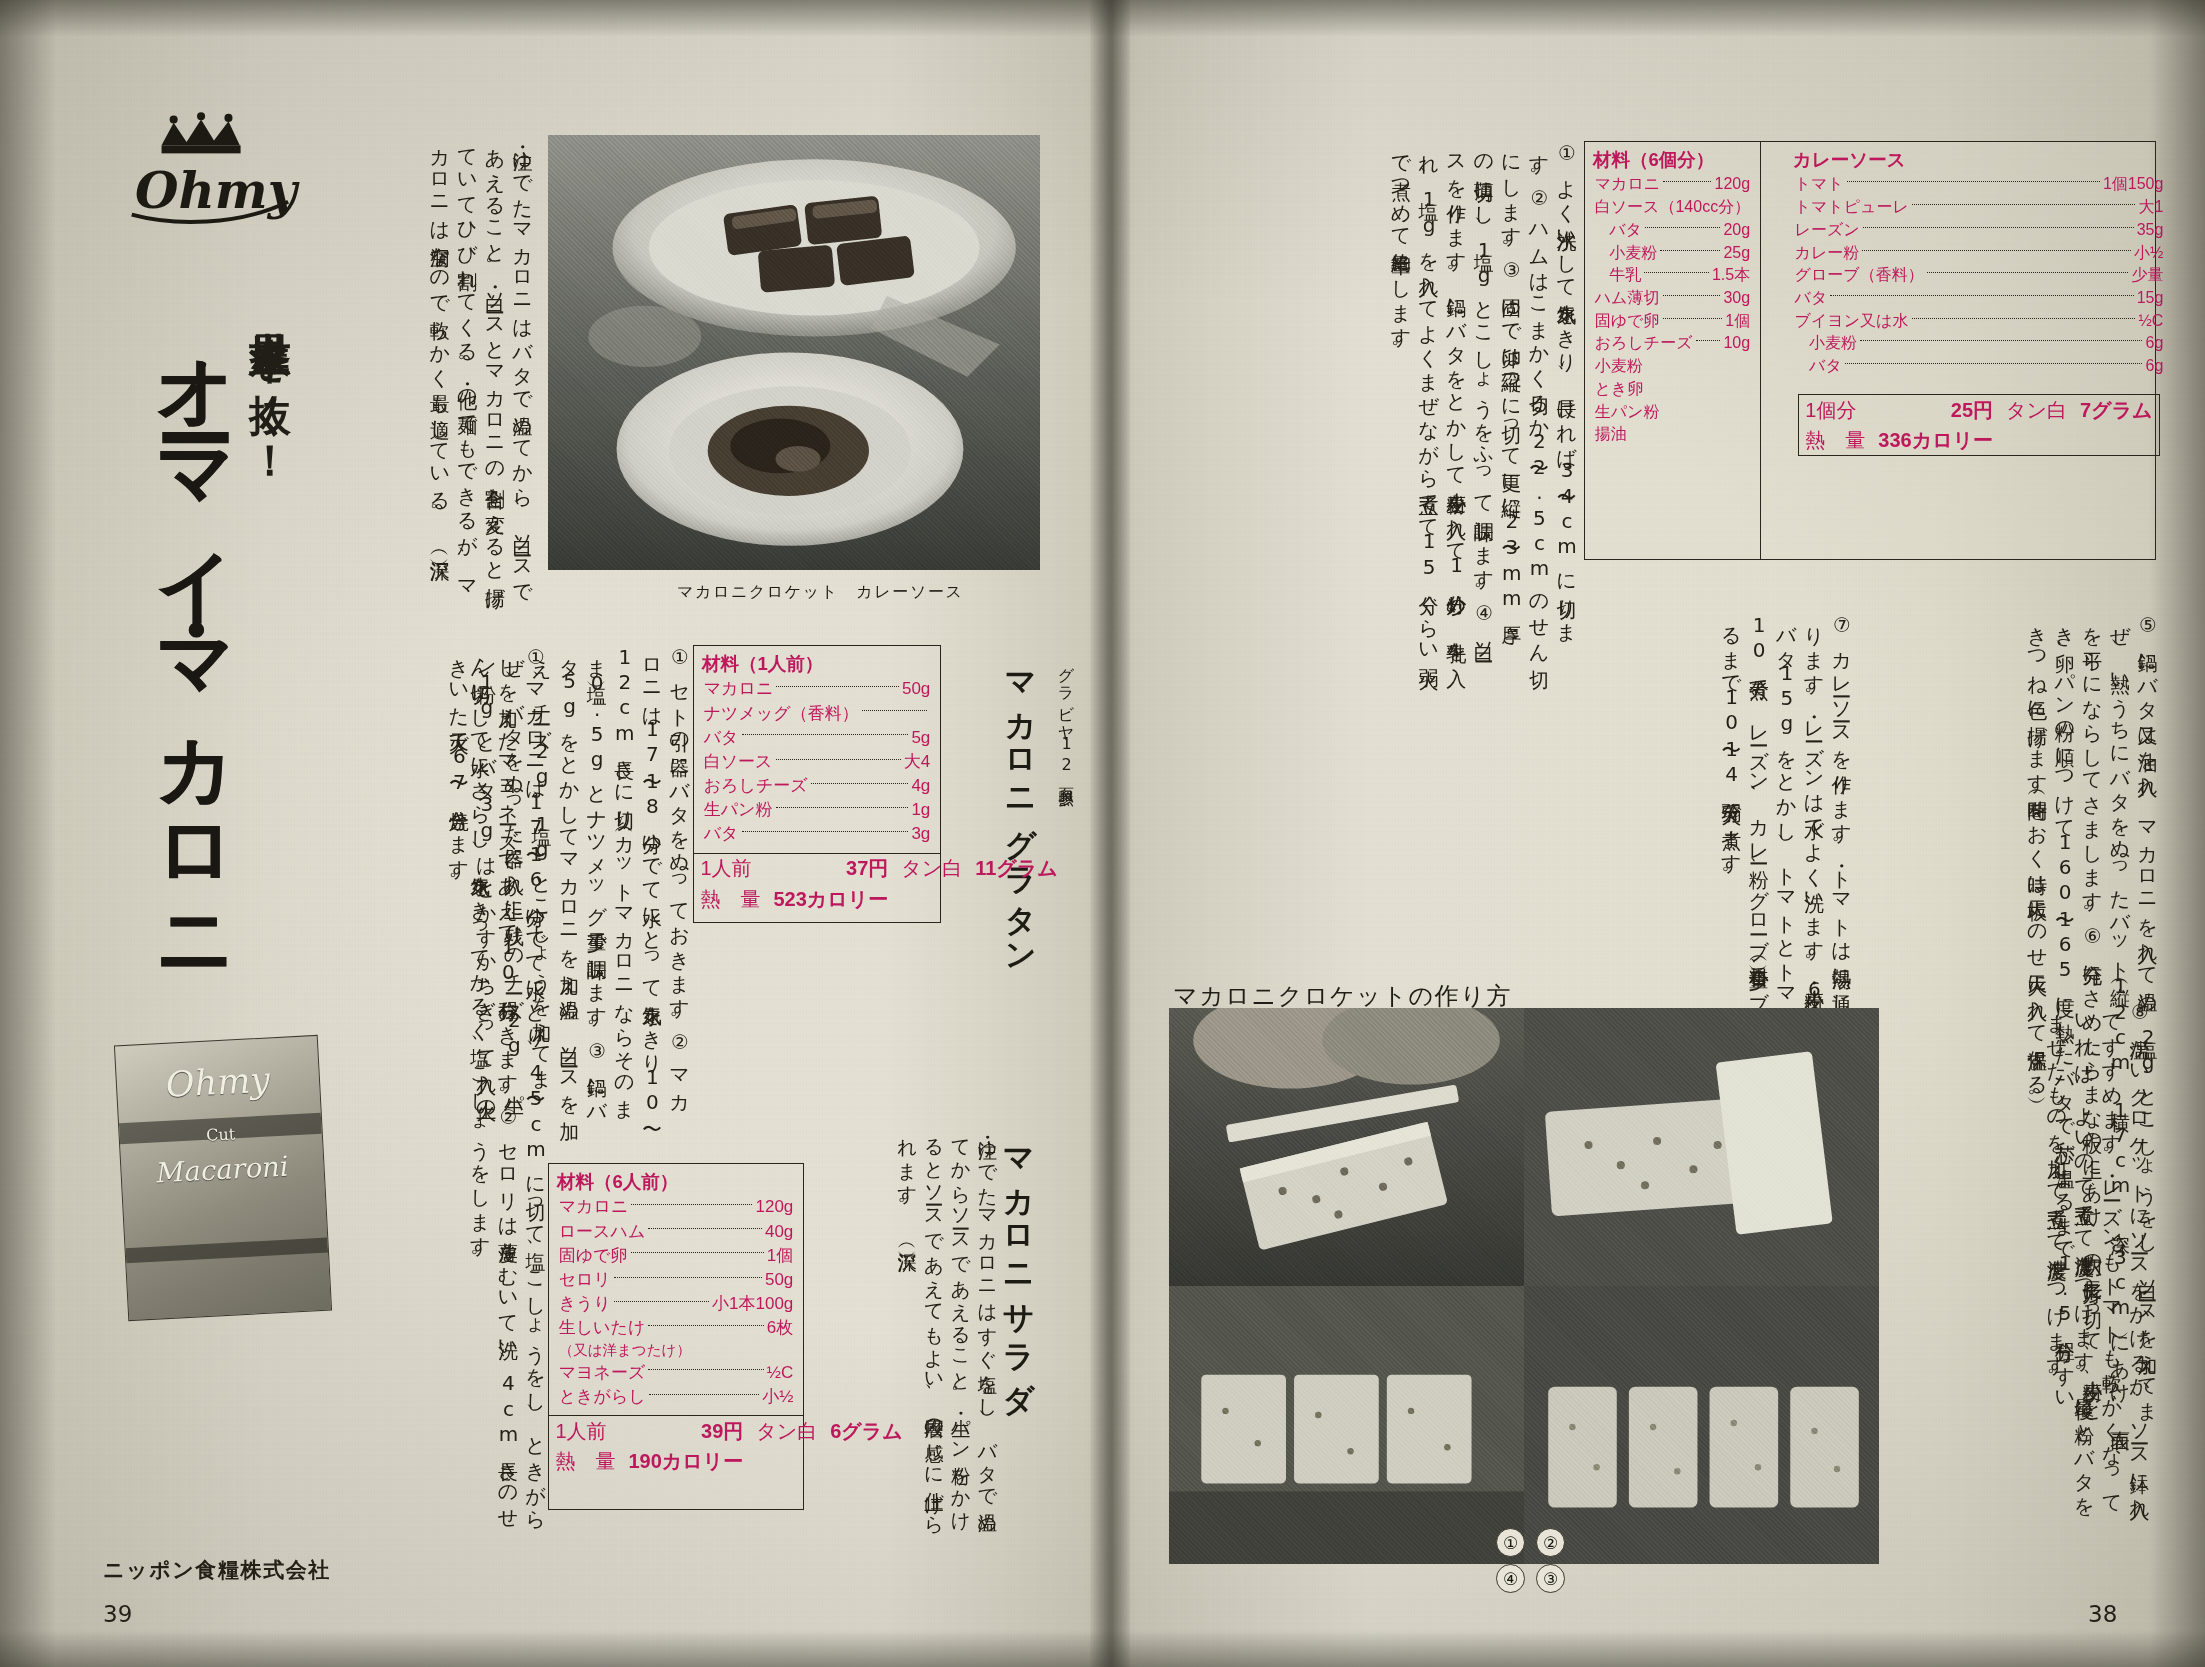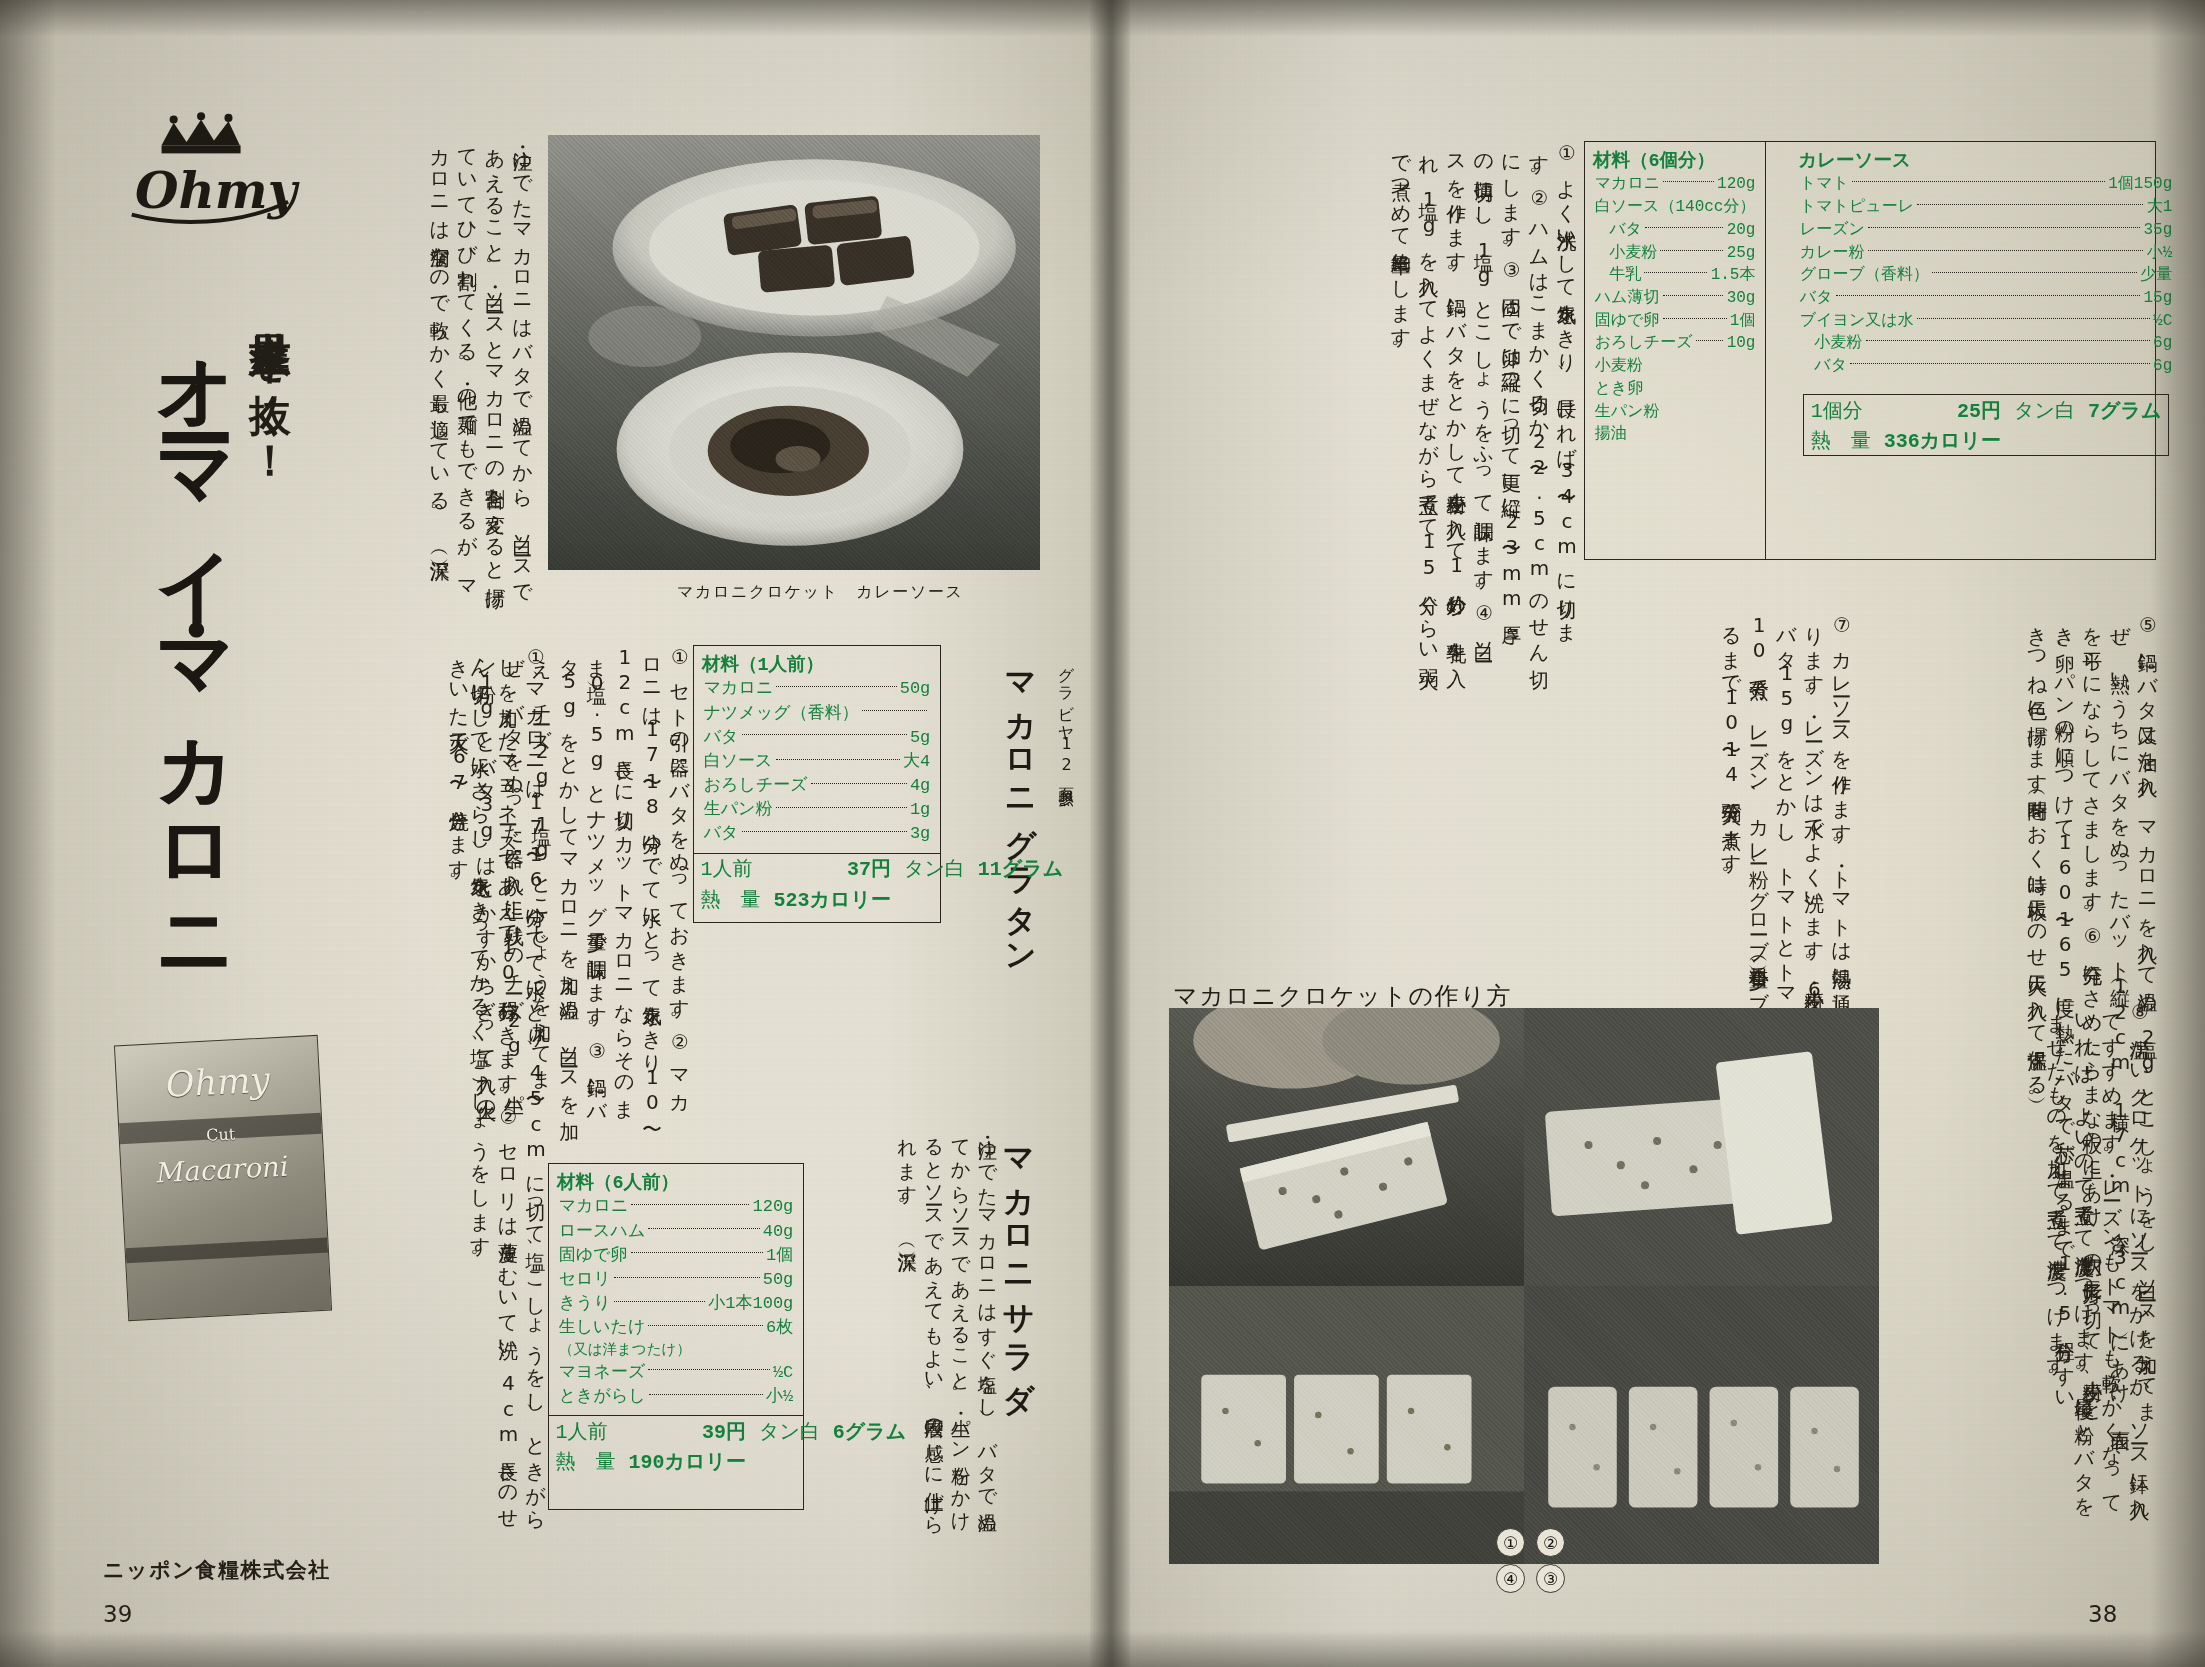--- a/index.html
+++ b/index.html
@@ -118,22 +118,22 @@
     color: #201d16;
     font-family: "DejaVu Sans", sans-serif;
     letter-spacing: 1.6px;
   }
 
   
   .tbl {
     position: absolute;
     border: 1.6px solid #2a261d;
     background: rgba(226,222,208,0.35);
-    font-family: Liberation Mono, monospace;
-    color: #15803d;
+    font-family: Liberation Sans, sans-serif;
+    color: #be185d;
     font-size: 17px;
     box-sizing: border-box;
   }
   .tbl .thead {
     padding: 4.8px 8px 1.6px 8px;
     font-weight: bold;
     font-size: 18.5px;
   }
   .tbl .rows { padding: 0 9.7px 6.5px 9.7px; }
   .tbl .row {

